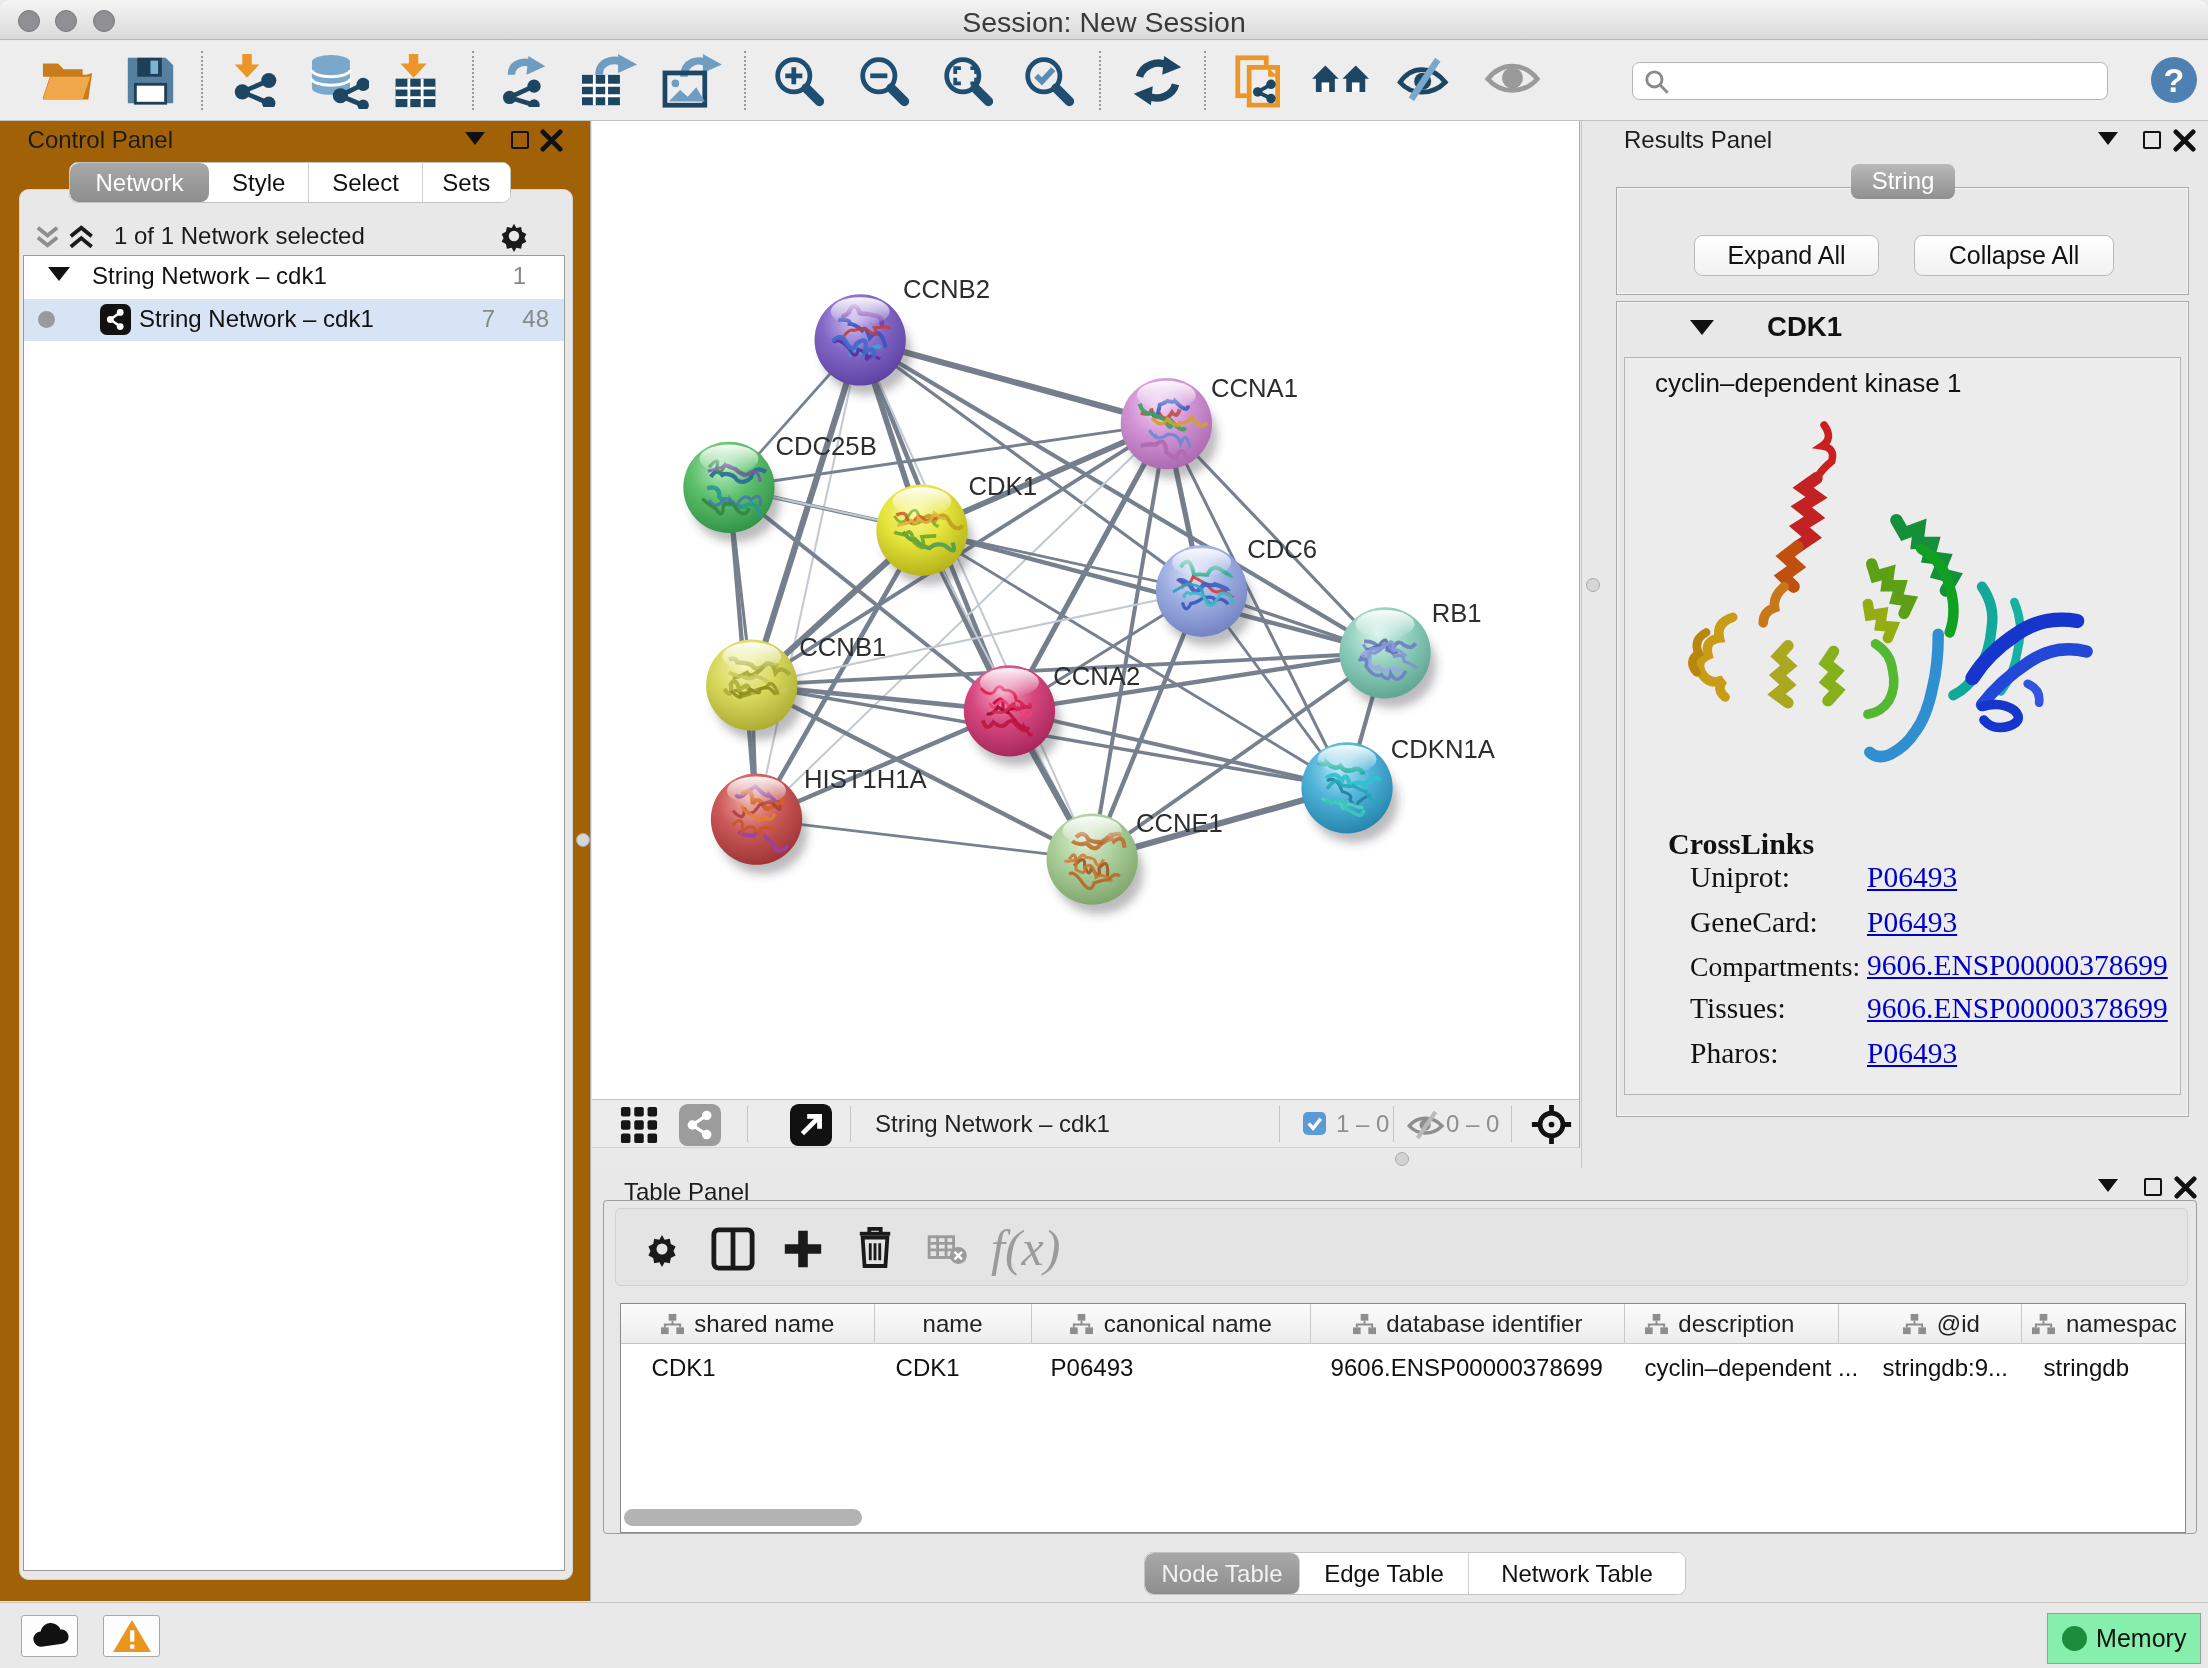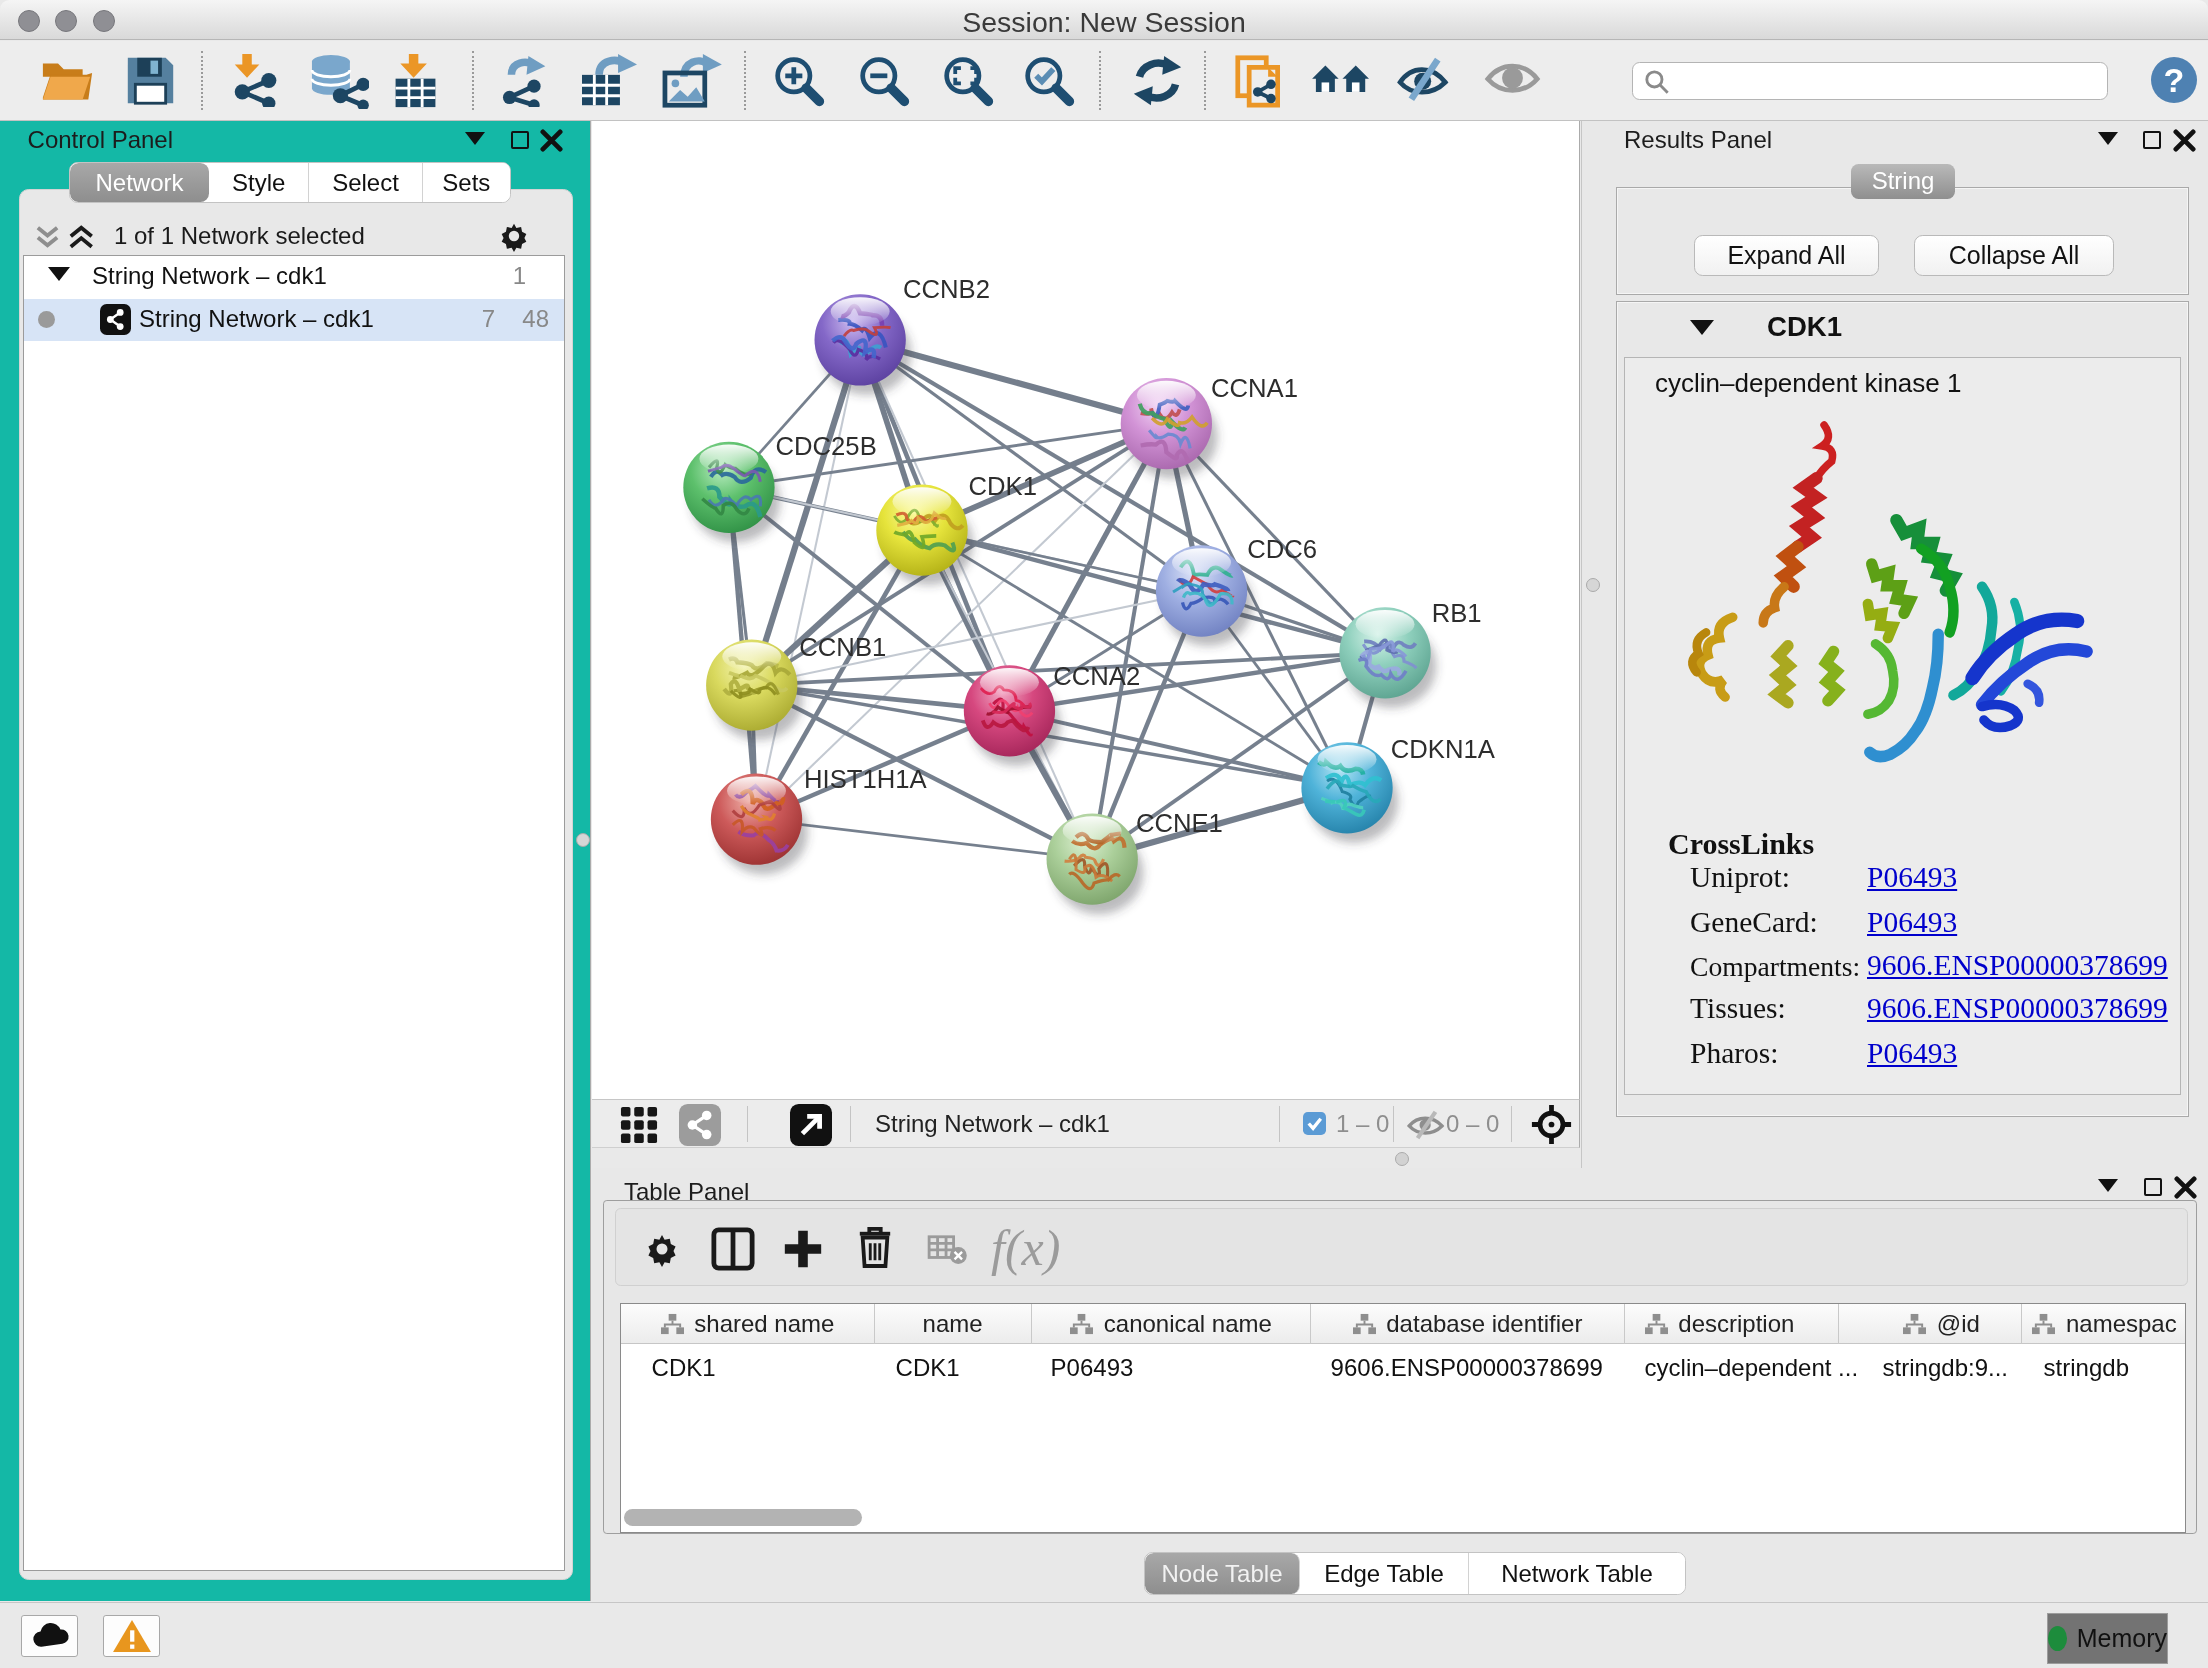--- a/index.html
+++ b/index.html
@@ -8,21 +8,21 @@
 #titlebar{position:absolute;left:0;top:0;width:2208px;height:40px;background:linear-gradient(#f5f5f5,#d9d9d9);border-bottom:1px solid #b6b6b6;border-radius:9.5px 9.5px 0 0}
 .tl{position:absolute;top:9.5px;width:22px;height:22px;border-radius:50%;background:#8f8f94;border:1px solid #77777c}
 #title{position:absolute;top:5.7px;left:0;width:100%;text-align:center;font-size:28.5px;color:#3a3a3a}
 
 #toolbar{position:absolute;left:0;top:41px;width:2208px;height:80px;background:#ededed;border-bottom:1.9px solid #c2c2c2}
 .sep{position:absolute;top:9.5px;height:59px;width:0;border-left:2.9px dotted #9a9a9a}
 .ticon{position:absolute;top:13.3px}
 #searchbox{position:absolute;left:1632px;top:21px;width:476px;height:38px;background:#fff;border:1.9px solid #b4b4b4;border-radius:7.6px}
 #helpbtn{position:absolute;left:2151px;top:57px;width:46px;height:46px;border-radius:50%;background:#4e81b2;color:#fff;font-size:34px;font-weight:bold;text-align:center;line-height:46px}
 
-#leftpanel{position:absolute;left:0;top:121px;width:591px;height:1480px;background:#14b8a6;border-right:1px solid #ababab}
+#leftpanel{position:absolute;left:0;top:121px;width:591px;height:1480px;background:#a16207;border-right:1px solid #ababab}
 #canvas{position:absolute;left:592px;top:121px;width:988px;height:979px;background:#fff;border-right:1px solid #ababab}
 #canvasbar{position:absolute;left:592px;top:1099px;width:988px;height:49px;background:#ececec;border-top:1px solid #c6c6c6;border-bottom:1px solid #cfcfcf;border-right:1px solid #ababab}
 #rightpanel{position:absolute;left:1581px;top:121px;width:628px;height:1047px;background:#e8e8e8;border-left:1px solid #c6c6c6}
 #tablepanel{position:absolute;left:592px;top:1168px;width:1617px;height:433px;background:#e8e8e8}
 #statusbar{position:absolute;left:0;top:1602px;width:2208px;height:67px;background:#e9e9e9;border-top:1.9px solid #c6c6c6}
 
 .wc-tri{width:0;height:0;border-left:10.5px solid transparent;border-right:10.5px solid transparent;border-top:13.3px solid #111}
 .wc-box{width:18px;height:18px;border:2.9px solid #111;border-radius:1.9px}
 .panel-title{font-size:24px;color:#1c1c1c}
 
@@ -700,15 +700,15 @@
           <path d="M12 26 a8 8 0 0 1 -1 -16 a11 11 0 0 1 21 -2 a7.5 7.5 0 0 1 2 15z" fill="#111"></path>
         </svg>
       </div>
  <div class="sbtn" style="left:103px">
         <svg width="42" height="36" viewBox="0 0 44 38">
           <path d="M22 2 42 36 H2z" fill="#e8961e"></path>
           <rect x="20" y="13" width="4.5" height="12" fill="#fff"></rect>
           <rect x="20" y="28" width="4.5" height="4.5" fill="#fff"></rect>
         </svg>
       </div>
- <div class="abs" style="left:2047px;top:9.5px;width:121px;height:51px;background:#737373;border:1.9px solid #9c9c9c;display:flex;align-items:center;justify-content:center;gap:9.5px;font-size:25px;color:#111"><span style="width:25px;height:25px;border-radius:50%;background:#1d8c3c;display:inline-block"></span>Memory</div>
+ <div class="abs" style="left:2047px;top:9.5px;width:154px;height:51px;background:#86efac;border:1.9px solid #9c9c9c;display:flex;align-items:center;justify-content:center;gap:9.5px;font-size:25px;color:#111"><span style="width:25px;height:25px;border-radius:50%;background:#1d8c3c;display:inline-block"></span>Memory</div>
 </div>
 </div>
 
 </body></html>

